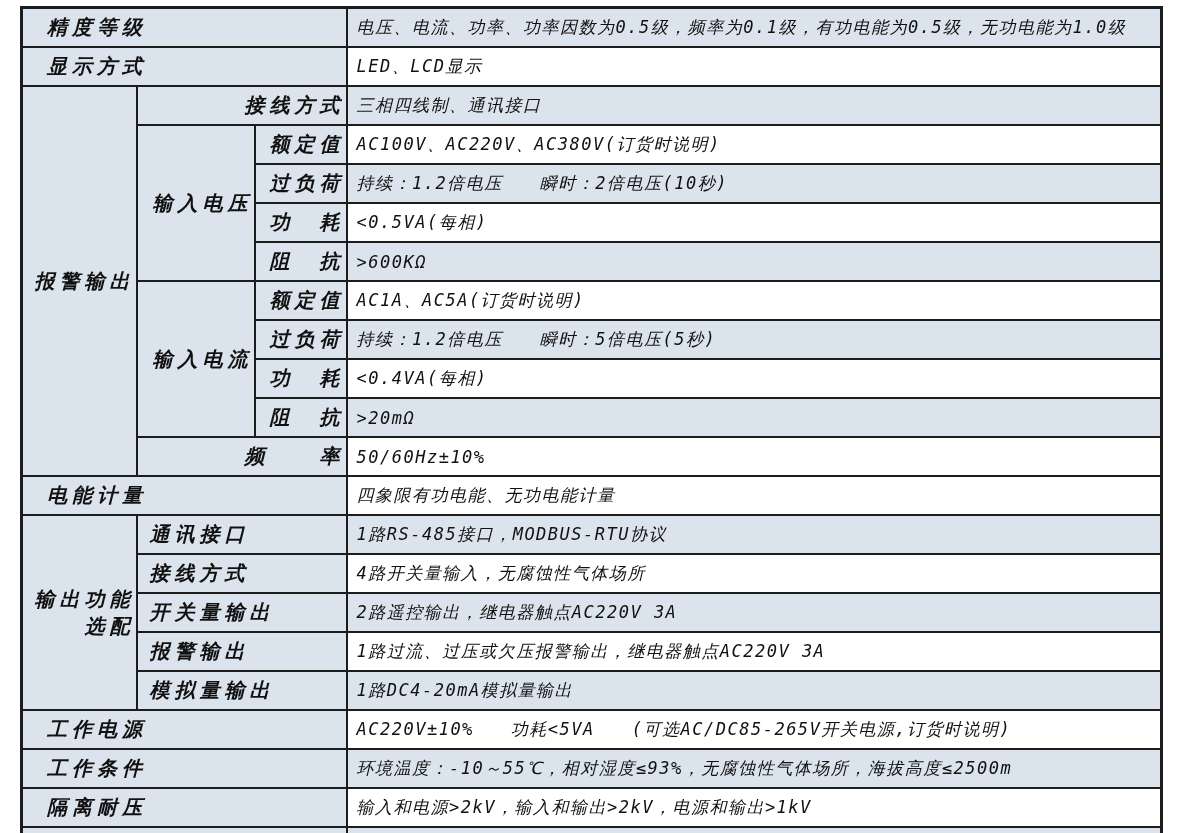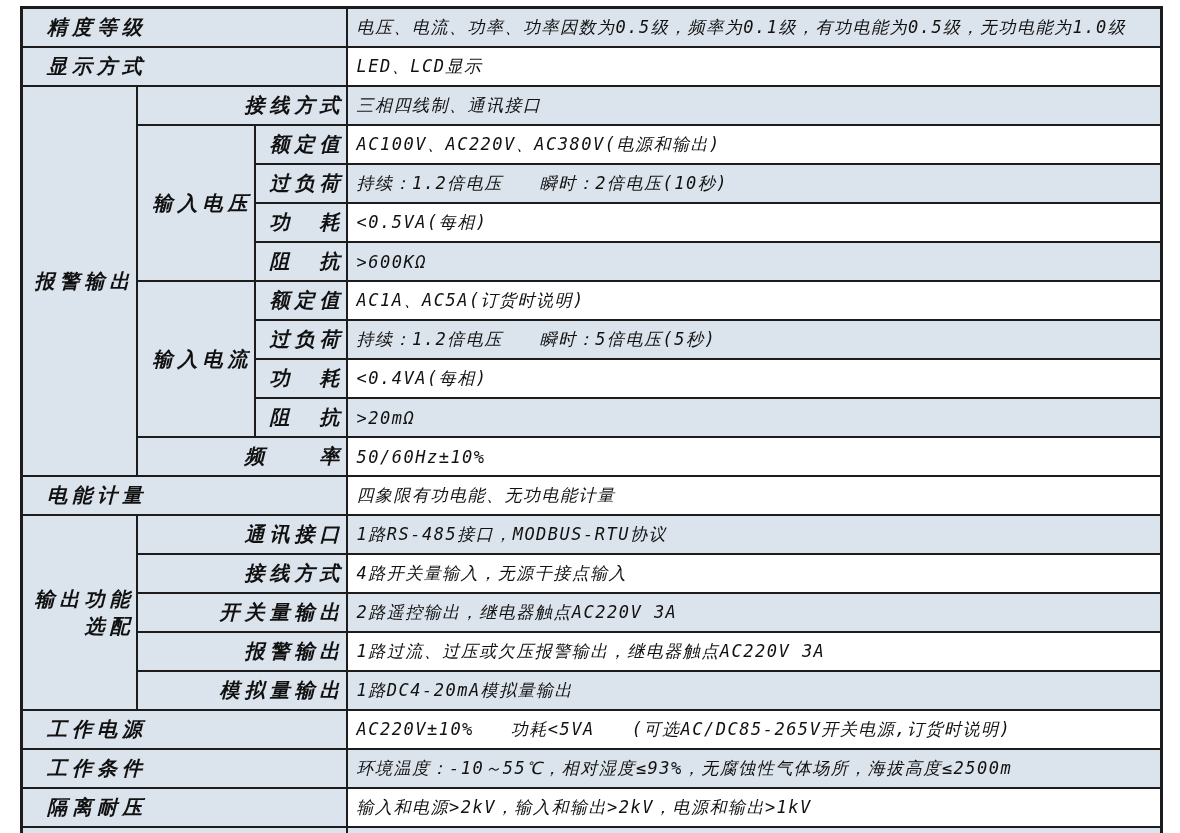--- a/index.html
+++ b/index.html
@@ -35,21 +35,21 @@
     font-size: 20px;
     letter-spacing: 5px;
     text-align: right;
     line-height: 1.35;
   }
   td.lbl.left {
     text-align: left;
     padding-left: 24px;
   }
   td.lbl.left-sub {
-    text-align: right;
+    text-align: left;
     padding-left: 12px;
   }
   td.val {
     background: var(--value-bg, #ffffff);
     font-family: "DejaVu Sans Mono", "Liberation Sans", sans-serif;
     font-size: 17px;
     letter-spacing: 1.5px;
     text-align: left;
     padding-left: 9px;
     padding-right: 12px;
@@ -83,21 +83,21 @@
 
       <tr class="blue">
         <td class="lbl" rowspan="10">报警输出</td>
         <td class="lbl" colspan="2">接线方式</td>
         <td class="val">三相四线制、通讯接口</td>
       </tr>
 
       <tr>
         <td class="lbl" rowspan="4">输入电压</td>
         <td class="lbl">额定值</td>
-        <td class="val">AC100V、AC220V、AC380V(电源和输出)</td>
+        <td class="val">AC100V、AC220V、AC380V(订货时说明)</td>
       </tr>
 
       <tr class="blue">
         <td class="lbl">过负荷</td>
         <td class="val">持续：1.2倍电压　　瞬时：2倍电压(10秒)</td>
       </tr>
 
       <tr>
         <td class="lbl">功　耗</td>
         <td class="val">&lt;0.5VA(每相)</td>
@@ -140,21 +140,21 @@
       </tr>
 
       <tr class="blue">
         <td class="lbl" rowspan="5">输出功能选配</td>
         <td class="lbl left-sub" colspan="2">通讯接口</td>
         <td class="val">1路RS-485接口，MODBUS-RTU协议</td>
       </tr>
 
       <tr>
         <td class="lbl left-sub" colspan="2">接线方式</td>
-        <td class="val">4路开关量输入，无源干接点输入</td>
+        <td class="val">4路开关量输入，无腐蚀性气体场所</td>
       </tr>
 
       <tr class="blue">
         <td class="lbl left-sub" colspan="2">开关量输出</td>
         <td class="val">2路遥控输出，继电器触点AC220V 3A</td>
       </tr>
 
       <tr>
         <td class="lbl left-sub" colspan="2">报警输出</td>
         <td class="val">1路过流、过压或欠压报警输出，继电器触点AC220V 3A</td>

